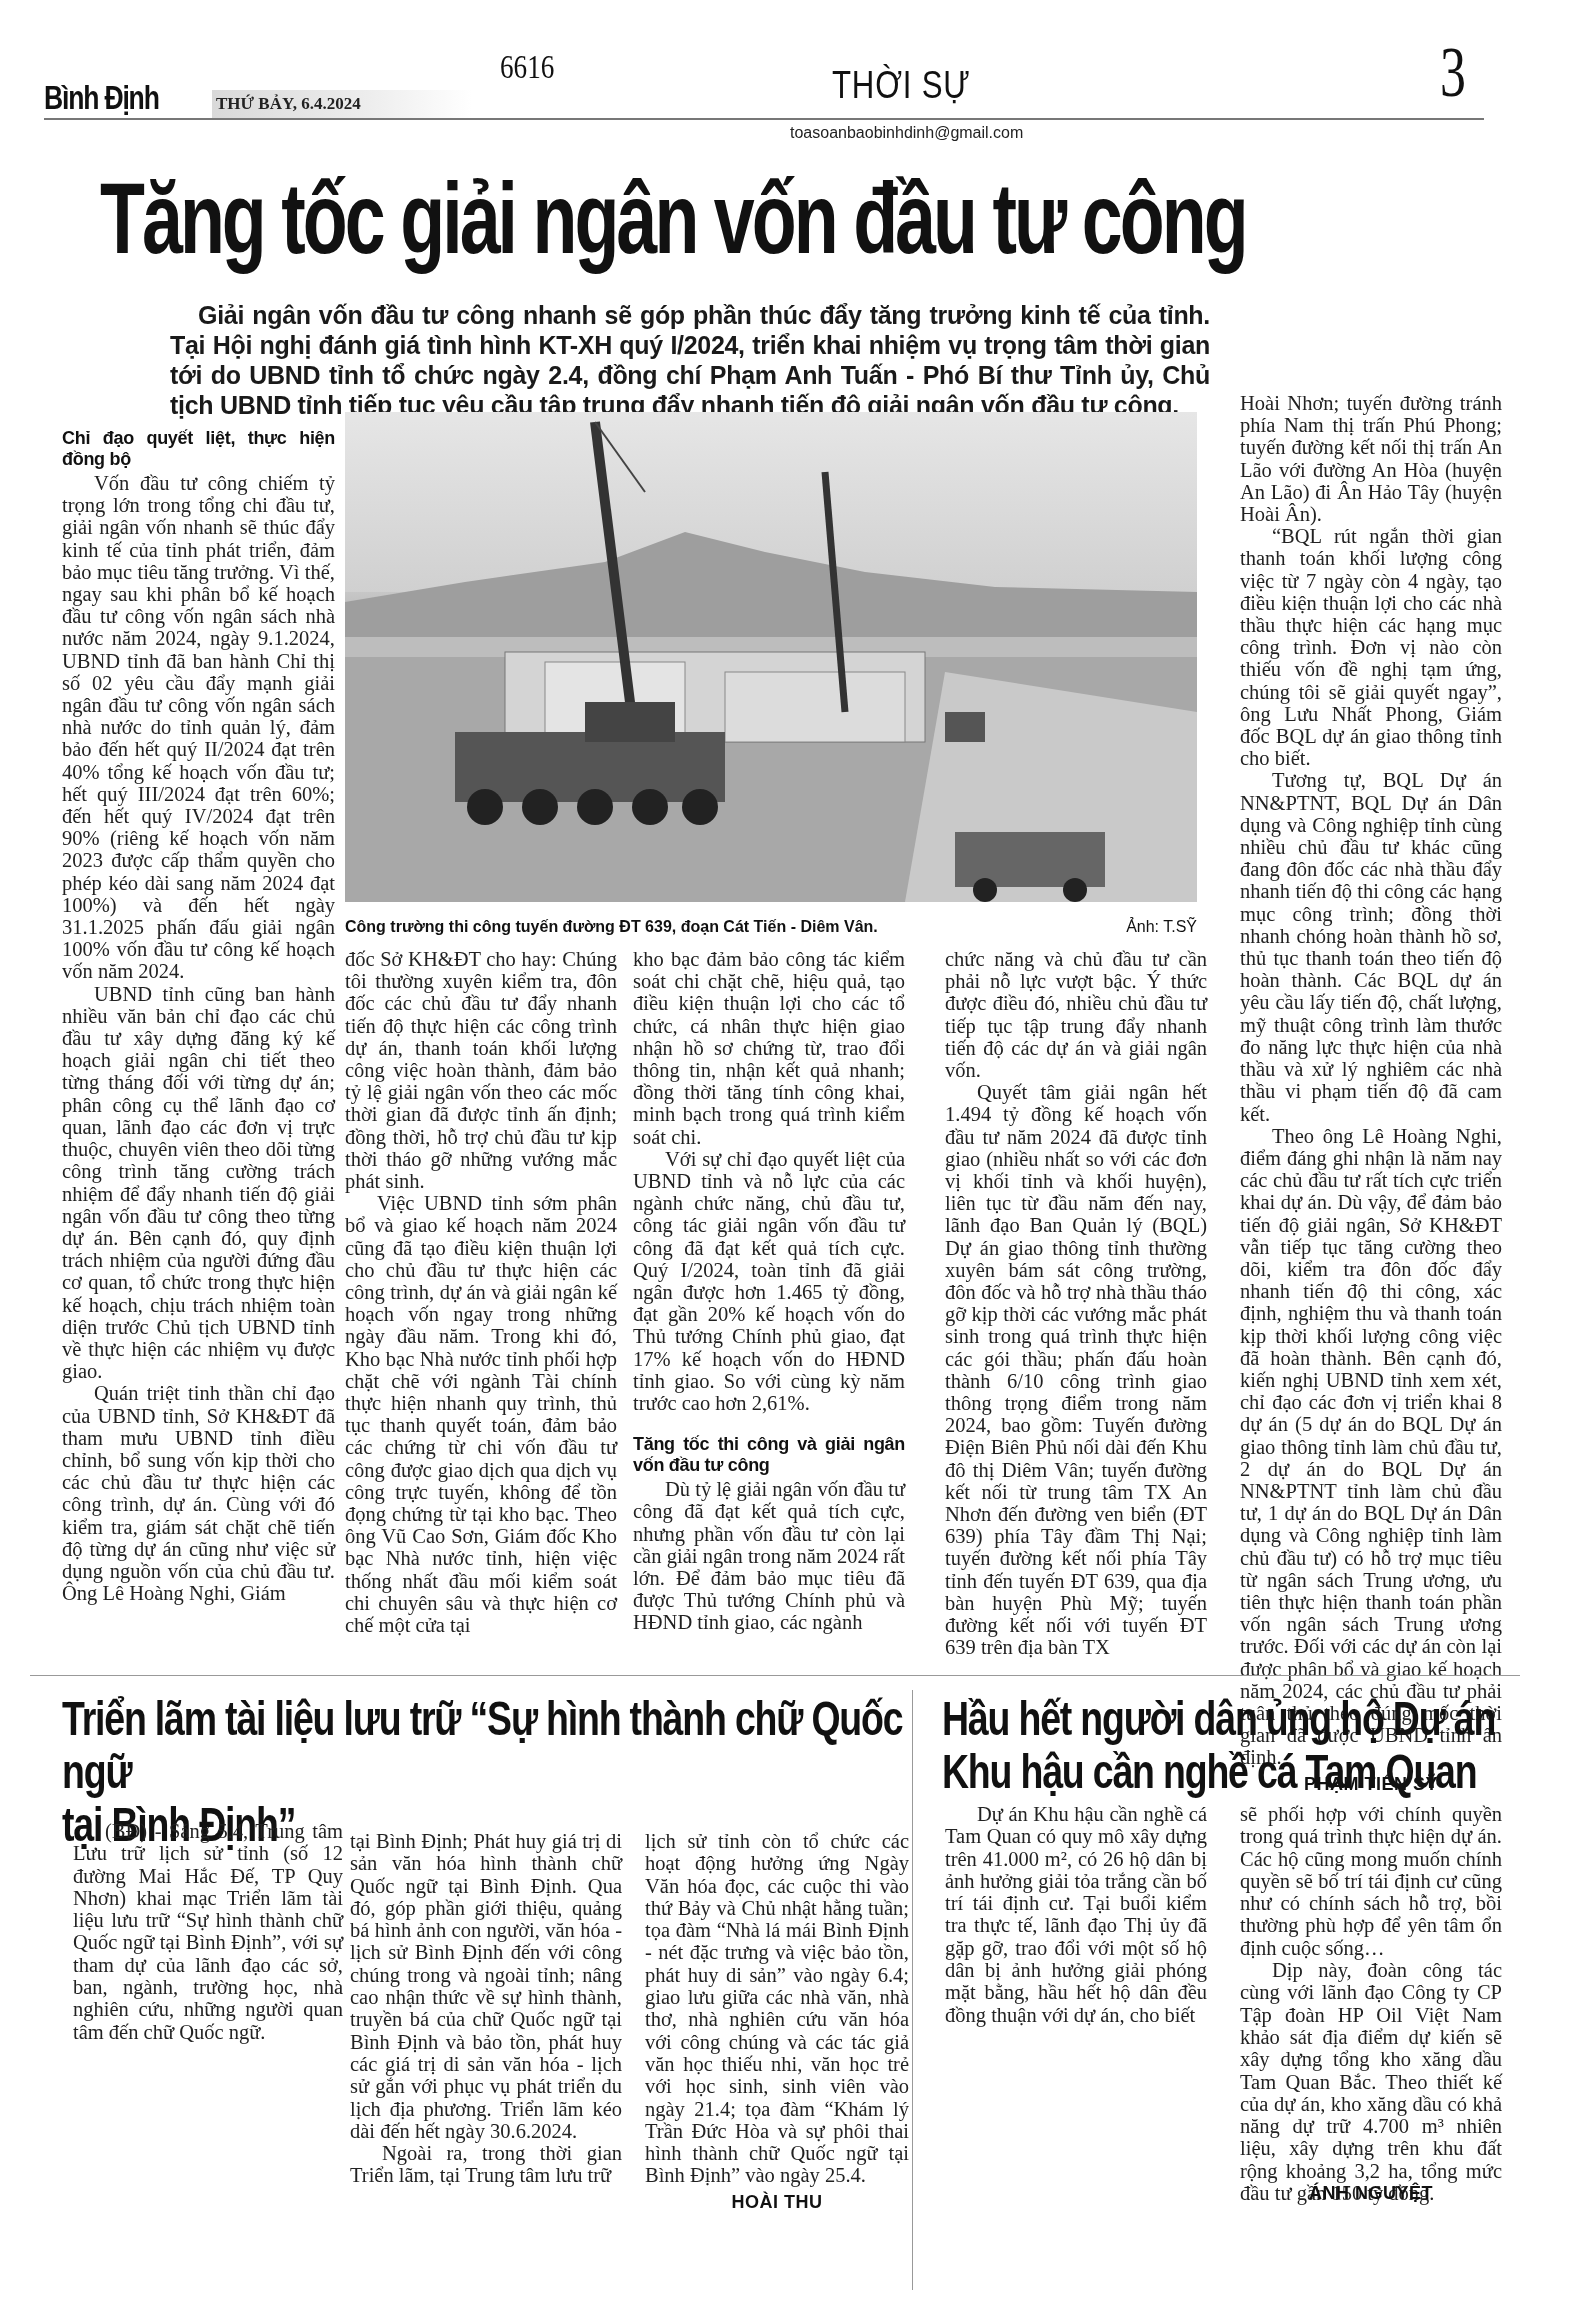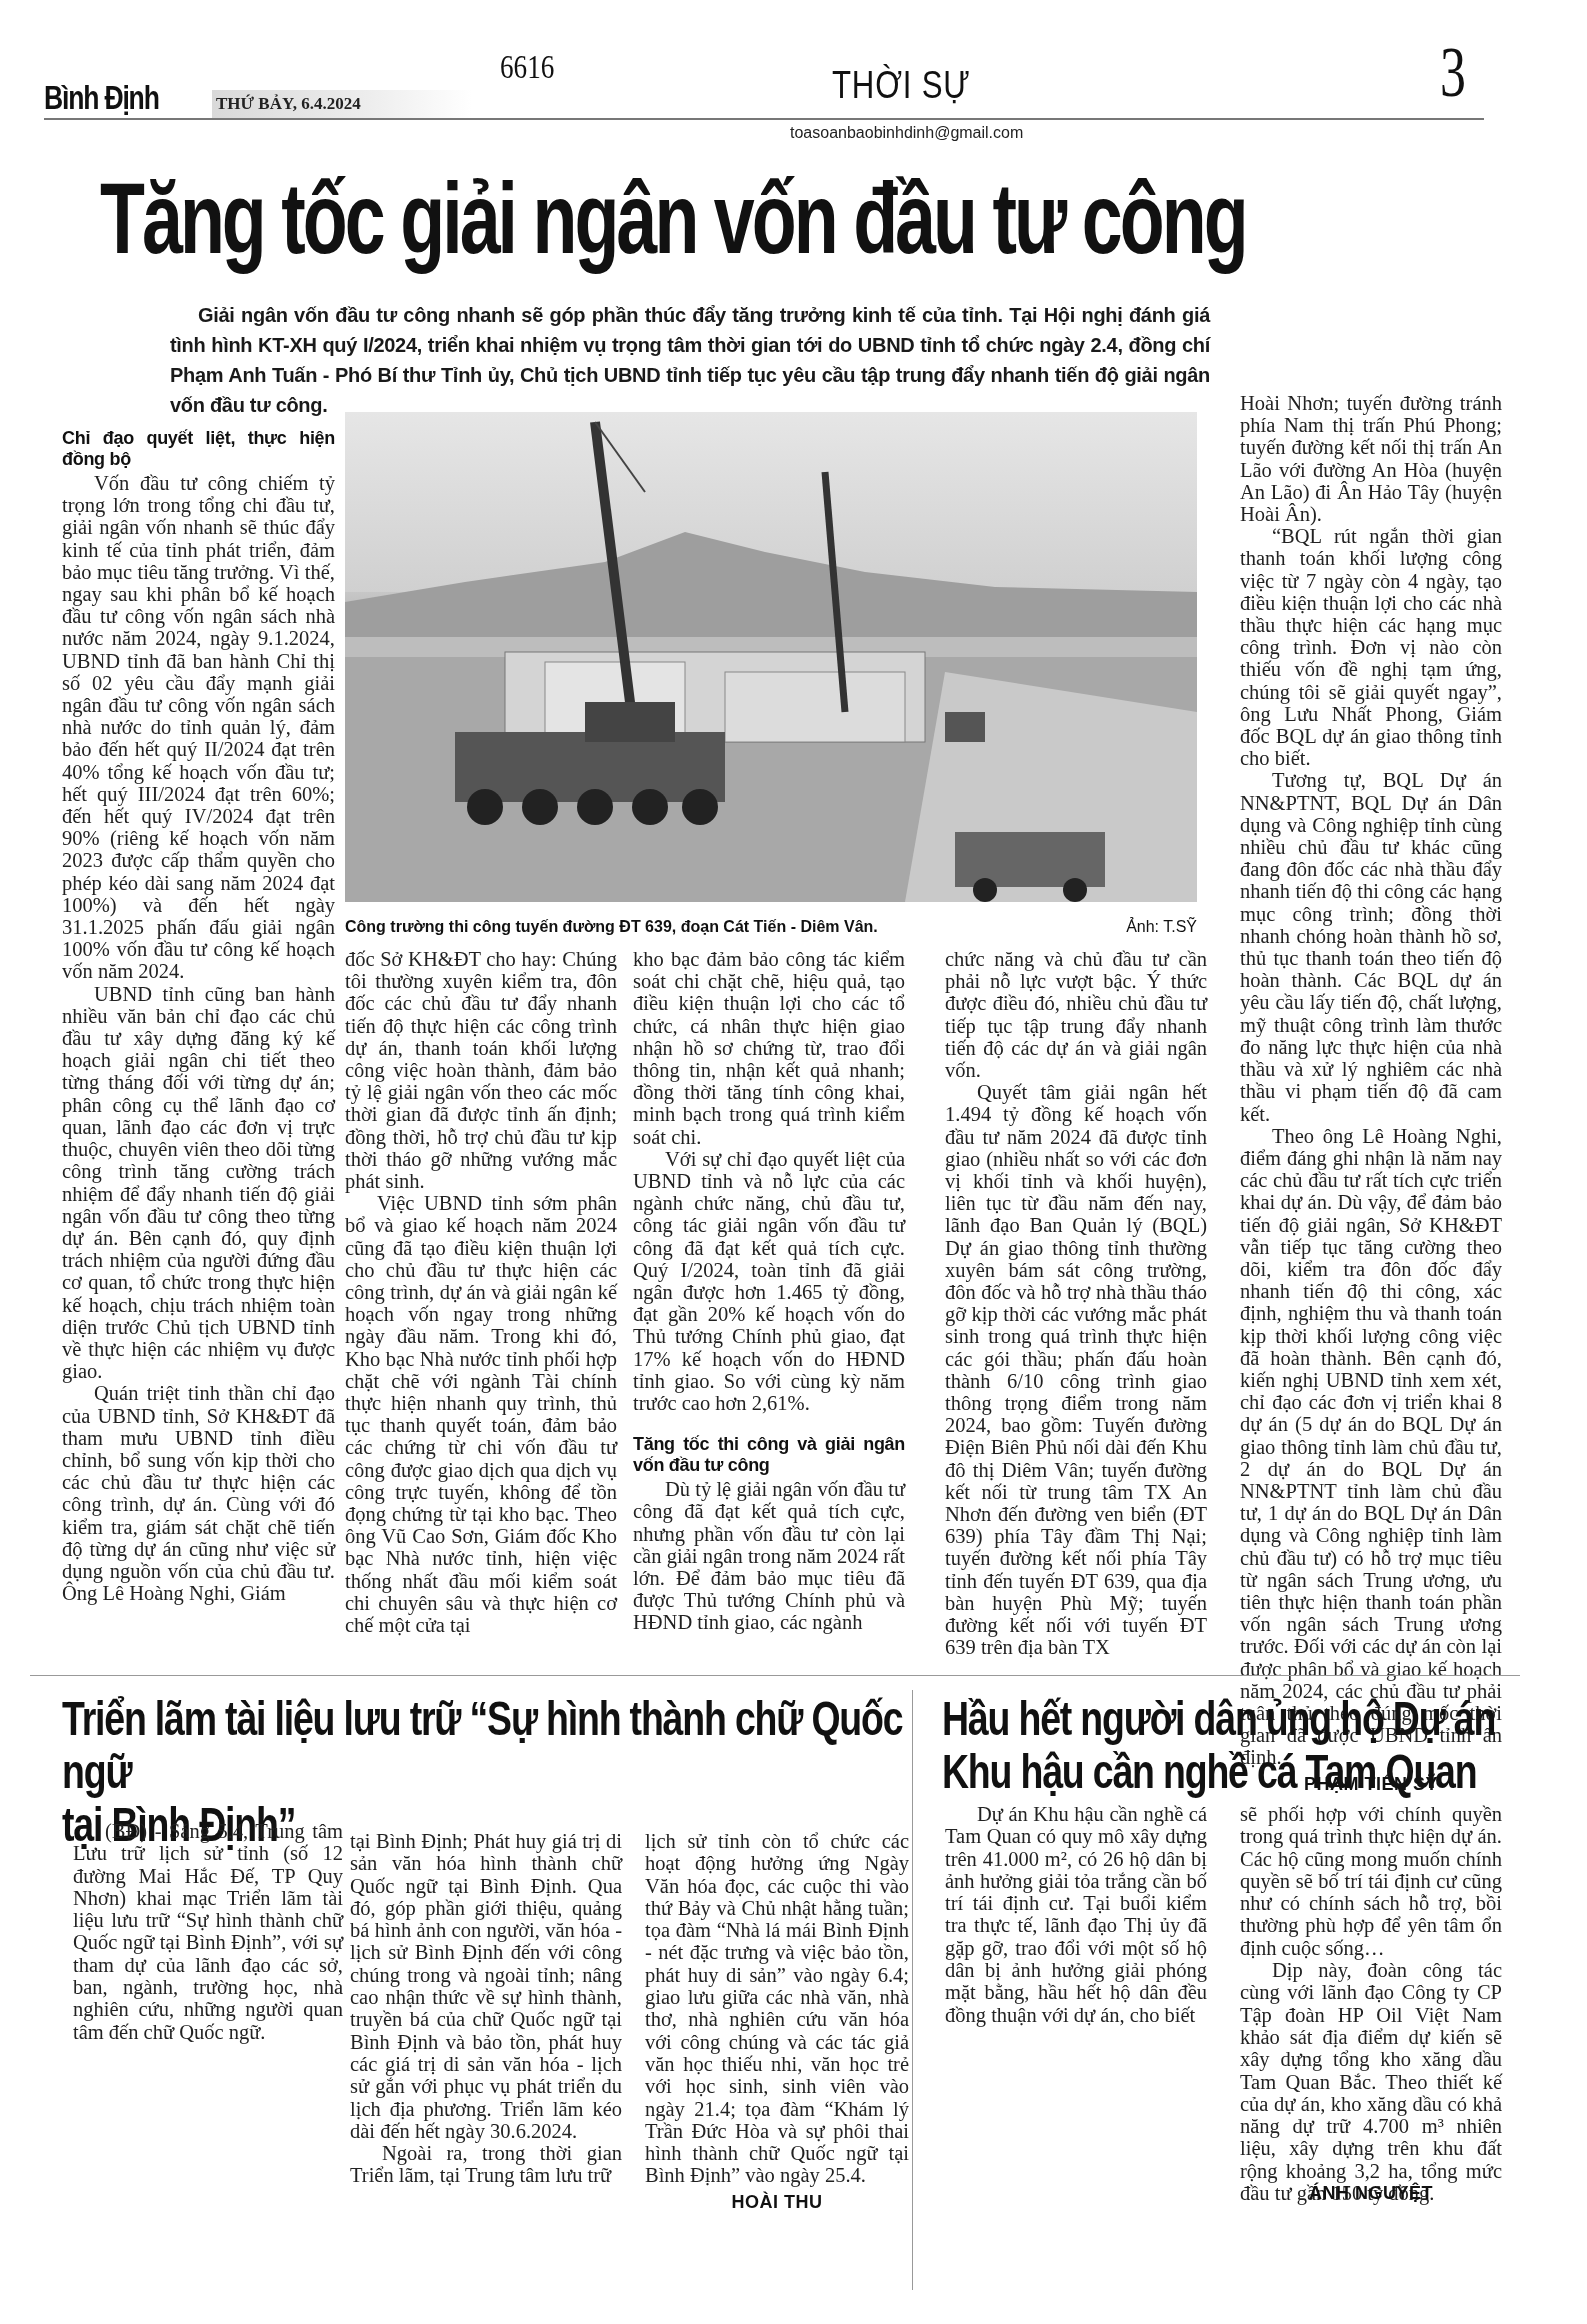--- a/index.html
+++ b/index.html
@@ -9,21 +9,21 @@
   .mast-name { position: absolute; left: 44px; top: 78px; font-family: "Liberation Sans", sans-serif; font-weight: 700; font-size: 34px; letter-spacing: -1.5px; transform: scaleX(0.78); transform-origin: left; color: #111; }
   .mast-date { position: absolute; left: 212px; top: 90px; width: 260px; height: 28px; background: linear-gradient(90deg, #d9d9d9 0%, #ededed 60%, #ffffff 100%); font-family: "Liberation Serif", serif; font-weight: 700; font-size: 17px; line-height: 28px; padding-left: 4px; box-sizing: border-box; color: #222; }
   .mast-issue { position: absolute; left: 500px; top: 48px; font-family: "Liberation Serif", serif; font-size: 34px; transform: scaleX(0.8); transform-origin: left; color: #111; }
   .mast-section { position: absolute; left: 832px; top: 64px; font-family: "Liberation Sans", sans-serif; font-size: 38px; transform: scaleX(0.82); transform-origin: left; color: #111; letter-spacing: 1px; }
   .mast-page { position: absolute; left: 1440px; top: 36px; font-family: "Liberation Serif", serif; font-size: 72px; line-height: 1; transform: scaleX(0.72); transform-origin: left; color: #111; }
   .mast-rule { position: absolute; left: 44px; top: 118px; width: 1440px; height: 2px; background: #777; }
   .mast-email { position: absolute; left: 790px; top: 124px; font-family: "Liberation Sans", sans-serif; font-size: 16px; color: #222; }
 
   .main-headline { position: absolute; left: 100px; top: 168px; width: 1400px; font-family: "Liberation Sans", sans-serif; font-weight: 700; font-size: 100px; line-height: 1; letter-spacing: -4px; transform: scaleX(0.735); transform-origin: left; white-space: nowrap; color: #111; }
 
-  .sapo { position: absolute; left: 170px; top: 300px; width: 1040px; font-family: "Liberation Sans", sans-serif; font-weight: 700; font-size: 20px; line-height: 30px; text-align: justify; color: #1a1a1a; letter-spacing: -0.3px; }
+  .sapo { position: absolute; left: 170px; top: 300px; width: 1040px; font-family: "Liberation Sans", sans-serif; font-weight: 700; font-size: 25px; line-height: 30px; text-align: justify; color: #1a1a1a; letter-spacing: -0.3px; }
   .sapo p { margin: 0; text-indent: 28px; }
 
   .col { position: absolute; font-family: "Liberation Serif", serif; font-size: 20.5px; line-height: 22.2px; text-align: justify; color: #222; }
   .col p { margin: 0; text-indent: 32px; }
   .col p.noindent { text-indent: 0; }
   .subhead { font-family: "Liberation Sans", sans-serif; font-weight: 700; font-size: 18px; line-height: 21px; margin: 0 0 2px 0; color: #111; letter-spacing: -0.3px; }
   .byline { font-family: "Liberation Sans", sans-serif; font-weight: 700; font-size: 18px; text-align: center; margin-top: 4px; letter-spacing: 0.5px; color: #111; }
 
   .photo { position: absolute; left: 345px; top: 412px; width: 852px; height: 490px; overflow: hidden; background: linear-gradient(180deg, #e8e8e8 0%, #d8d8d8 30%, #b9b9b9 42%, #9a9a9a 48%, #c8c8c8 58%, #a0a0a0 75%, #8a8a8a 100%); }
   .photo svg { display: block; }

